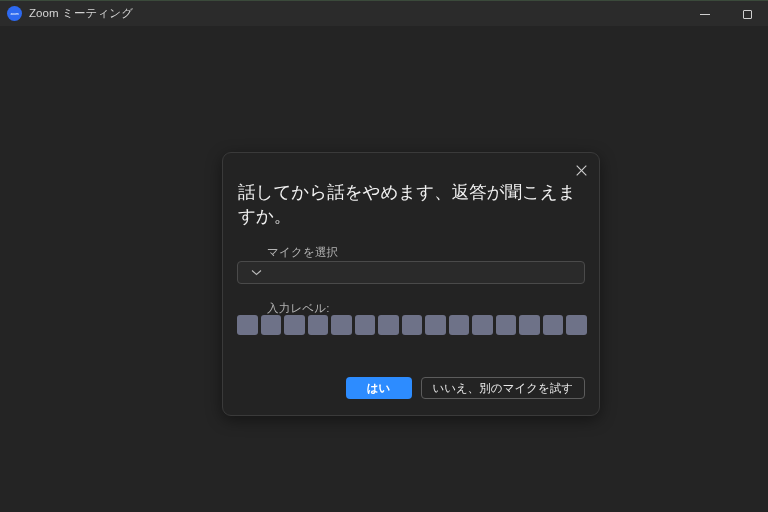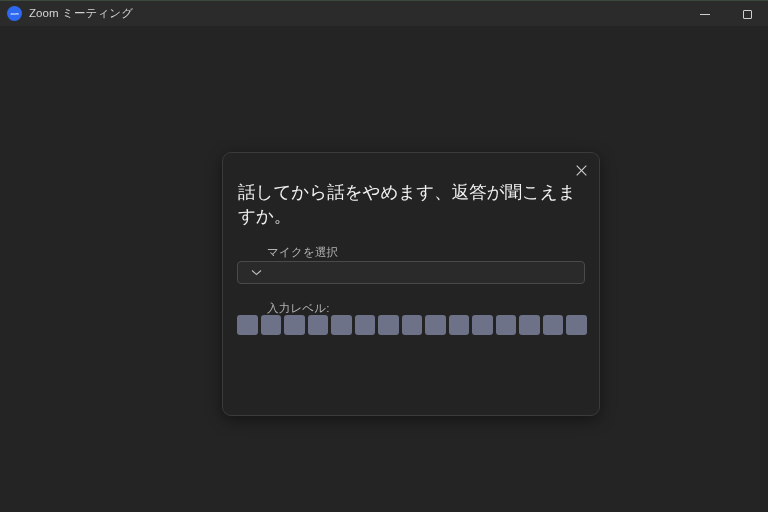--- a/index.html
+++ b/index.html
@@ -293,16 +293,20 @@
         <div class="level-segment"></div>
         <div class="level-segment"></div>
         <div class="level-segment"></div>
         <div class="level-segment"></div>
         <div class="level-segment"></div>
         <div class="level-segment"></div>
         <div class="level-segment"></div>
         <div class="level-segment"></div>
       </div>
 
+      <div id="dialog-actions">
+        <button id="confirm-yes-button">はい</button>
+        <button id="try-another-mic-button">いいえ、別のマイクを試す</button>
+      </div>
 
     </div>
   </div>
 </div>
 
 </body></html>

